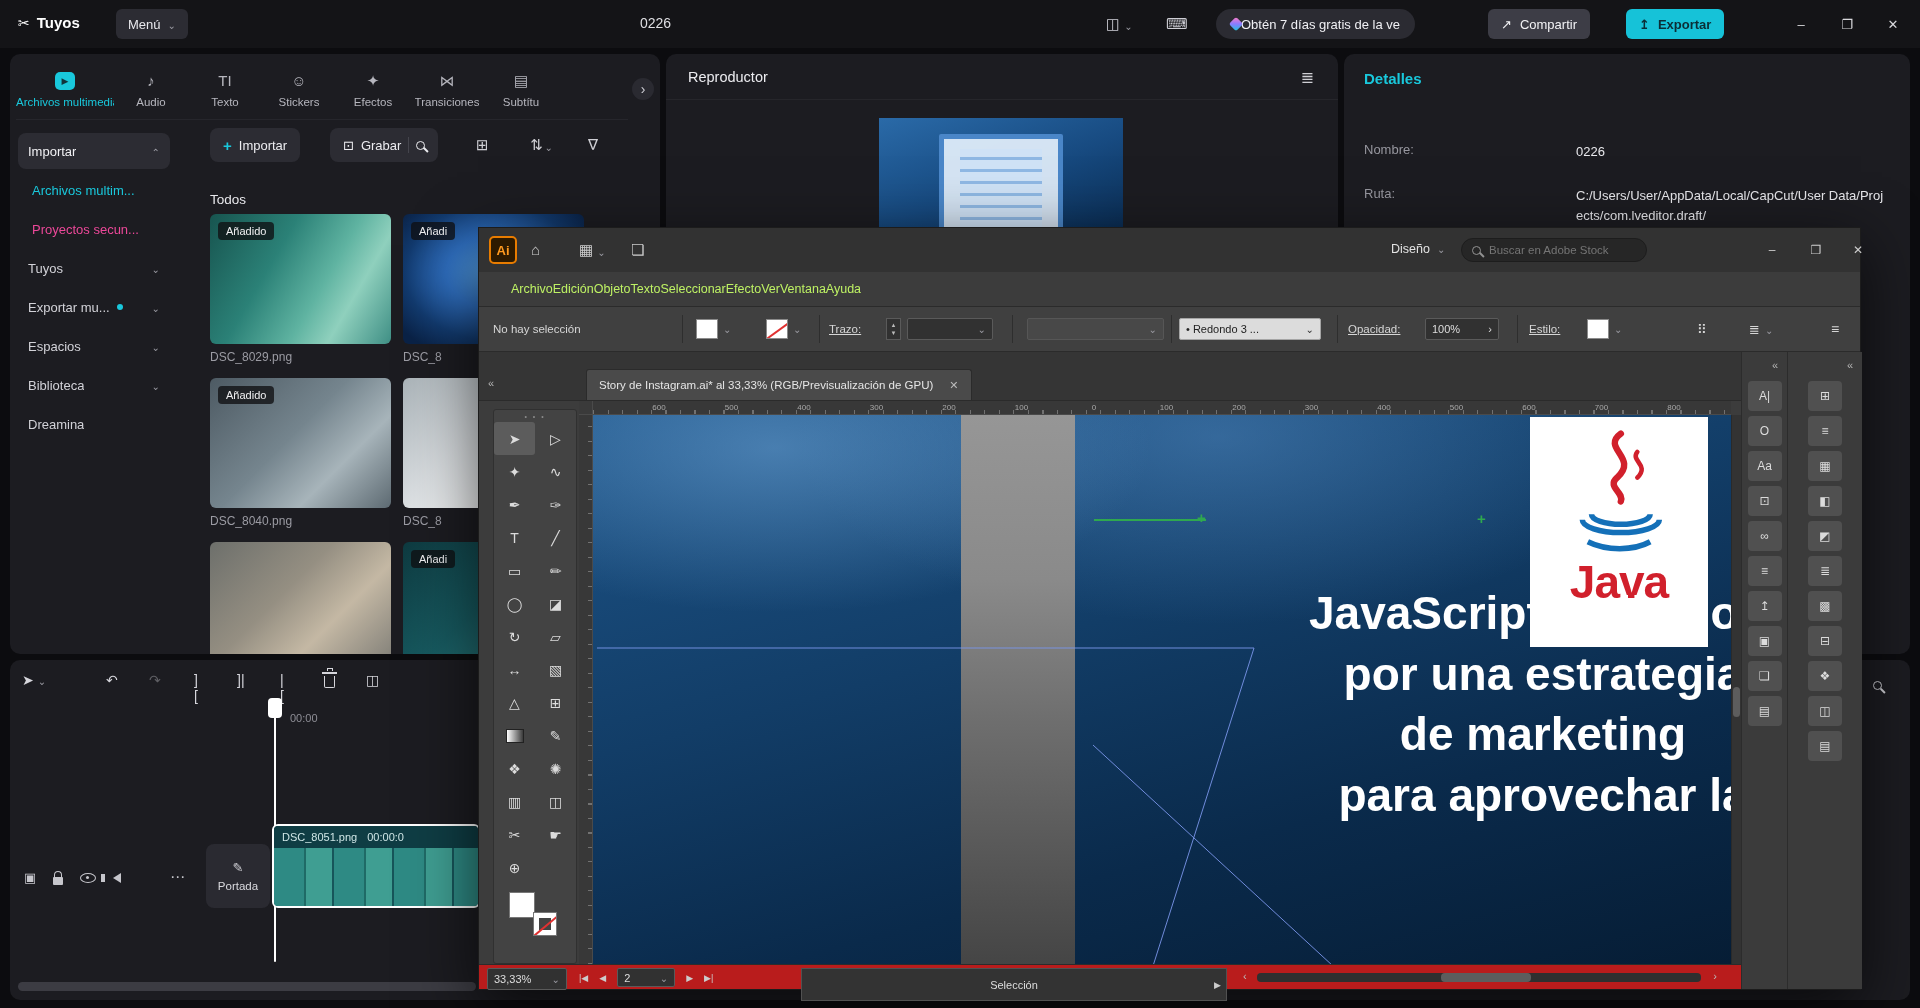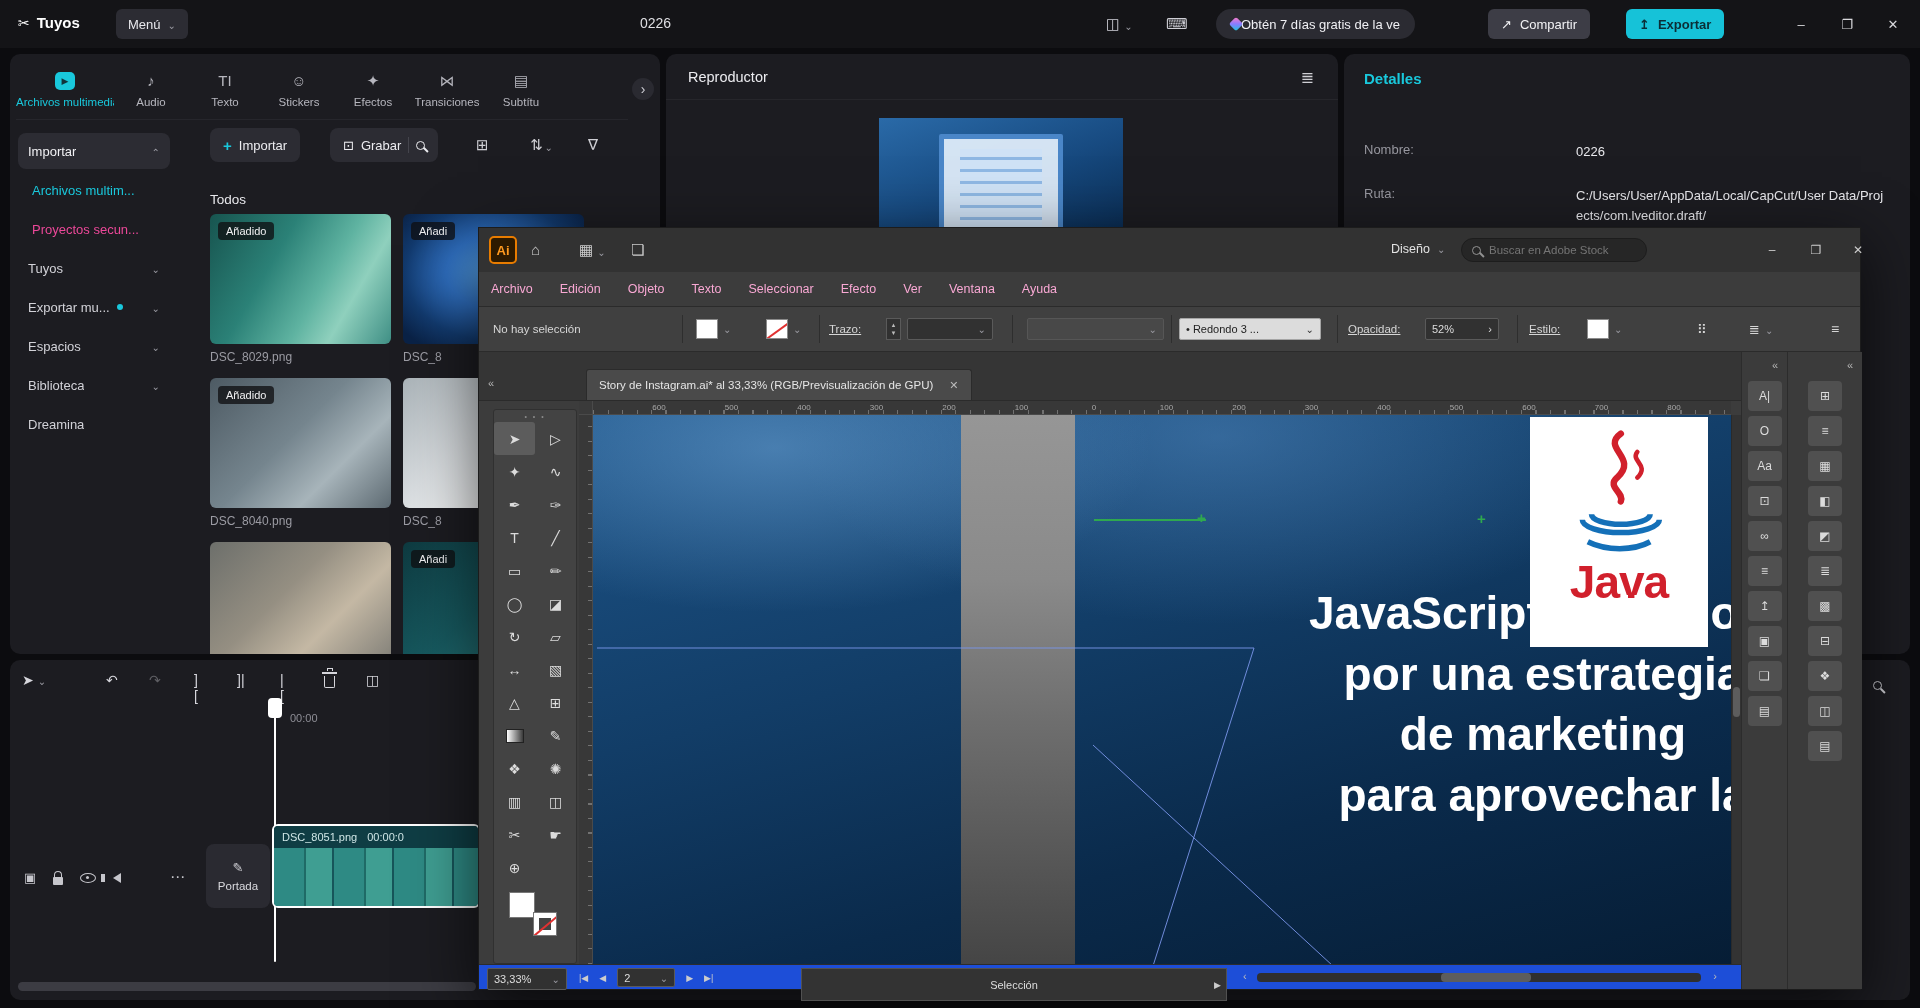--- a/index.html
+++ b/index.html
@@ -125,21 +125,21 @@
 
 
 .ai{position:absolute;left:478px;top:227px;width:1383px;height:763px;background:#3c3c3c;border:1px solid #1c1c1c;box-shadow:0 18px 60px rgba(0,0,0,.65);color:#e6e6e6;z-index:10}
 .ai-title{position:absolute;left:0;top:0;right:0;height:44px;background:#323232}
 .ai-logo{position:absolute;left:10px;top:8px;width:28px;height:28px;border-radius:5px;background:#2d1a00;border:2px solid #e87c00;color:#ff9a1f;font-weight:700;font-size:13px;display:flex;align-items:center;justify-content:center}
 .ai-ticon{position:absolute;top:13px;color:#ccc;font-size:15px;display:flex;gap:4px;align-items:center}
 .ai-ws{position:absolute;left:912px;top:14px;display:flex;gap:7px;align-items:center;font-size:12.5px;color:#e3e3e3}
 .ai-search{position:absolute;left:982px;top:10px;width:186px;height:24px;border-radius:12px;background:#262626;border:1px solid #1d1d1d;display:flex;align-items:center;gap:8px;padding:0 10px;color:#929292}
 .ai-search input{background:transparent;border:none;outline:none;color:#9a9a9a;font-size:11.5px;width:140px}
 .ai-win-ic{position:absolute;top:0;width:42px;height:44px;display:flex;align-items:center;justify-content:center;color:#ccc;font-size:12px}
-.ai-menus{position:absolute;left:2px;top:44px;right:0;height:34px;display:flex;align-items:center;gap:27px;padding:0 10px;font-size:12.5px;color:#f9a8d4}
+.ai-menus{position:absolute;left:22px;top:44px;right:0;height:34px;display:flex;align-items:center;padding:0 10px;font-size:12.5px;color:#bef264}
 .ai-ctrl{position:absolute;left:0;top:78px;right:0;height:46px;background:#404040;border-top:1px solid #2b2b2b;border-bottom:1px solid #2b2b2b}
 .ac{position:absolute;top:0;height:44px;display:flex;align-items:center;gap:5px;color:#d6d6d6;font-size:11.5px}
 .ac.u{text-decoration:underline}
 .vsep{position:absolute;width:1px;height:28px;top:8px;background:#2e2e2e}
 .swatch{width:22px;height:20px;background:#fff;border:1px solid #8a8a8a;display:inline-block}
 .swatch.none{position:relative;overflow:hidden}
 .swatch.none::after{content:"";position:absolute;left:-4px;top:9px;width:32px;height:2px;background:#e03131;transform:rotate(-36deg)}
 .dd{height:22px;background:#313131;border:1px solid #5a5a5a;border-radius:2px;display:flex;align-items:center;justify-content:space-between;gap:5px;padding:0 6px;color:#ddd;font-size:11px}
 .dd.dis{background:#484848;color:#8a8a8a;border-color:#565656}
 .dd.lt{background:#dcdcdc;color:#222;border-color:#a5a5a5}
@@ -175,21 +175,21 @@
 .wires{position:absolute;inset:0;width:100%;height:100%}
 .green-line{position:absolute;left:501px;top:104px;width:112px;height:2px;background:#2fa84f}
 .gcross{position:absolute;color:#2fa84f;font-size:15px}
 .gc1{left:604px;top:94px}
 .gc2{left:884px;top:95px}
 .java-box{position:absolute;left:937px;top:2px;width:178px;height:230px;background:#fff;display:flex;flex-direction:column;align-items:center;padding-top:8px}
 .java-text{font-size:46px;font-weight:700;color:#d1202c;letter-spacing:-1px;margin-top:-10px}
 .headline{position:absolute;left:620px;top:168px;width:660px;text-align:center;color:#fff;font-size:46px;font-weight:700;line-height:1.32;white-space:nowrap}
 .ai-vscroll{position:absolute;right:0;top:14px;width:10px;bottom:0;background:#333;border-left:1px solid #2a2a2a}
 .ai-vscroll .th{position:absolute;left:1px;right:1px;top:272px;height:30px;background:#5d5d5d;border-radius:4px}
-.ai-status{position:absolute;left:0;bottom:0;width:1262px;height:25px;background:#1d4ed8;border-top:1px solid #2c2c2c}
+.ai-status{position:absolute;left:0;bottom:0;width:1262px;height:25px;background:#b91c1c;border-top:1px solid #2c2c2c}
 .st-zoom{position:absolute;left:8px;top:3px;width:80px}
 .st-nav{position:absolute;left:100px;top:3px;display:flex;gap:11px;align-items:center;color:#ccc;font-size:9px;height:19px}
 .st-ab{width:58px;height:19px}
 .st-field{position:absolute;left:322px;top:3px;width:426px;height:33px;background:#333;border:1px solid #515151;display:flex;align-items:center;justify-content:center;font-size:11px;color:#ddd}
 .st-play{position:absolute;right:5px;font-size:9px;color:#ccc}
 .st-arrow{position:absolute;top:5px;color:#bbb;font-size:11px}
 .st-hscroll{position:absolute;left:778px;right:40px;top:8px;height:9px;background:#2f2f2f;border-radius:4px}
 .st-hscroll .th{position:absolute;left:184px;width:90px;top:0;bottom:0;background:#5d5d5d;border-radius:4px}
 .ai-strip{position:absolute;top:124px;bottom:0;background:#3b3b3b;border-left:1px solid #2c2c2c}
 .s1{left:1262px;width:46px}
@@ -512,21 +512,21 @@
       <span class="ac" style="left:700px">
         <span class="dd lt" style="width:142px">
           <span><span>•</span> <span>Redondo 3 ...</span></span>
           <span class="chev dark"></span>
         </span>
       </span>
       <span class="vsep" style="left:858px"></span>
       <span class="ac u" style="left:869px">Opacidad:</span>
       <span class="ac" style="left:946px">
           <span class="dd" style="width:74px">
-            <span>52%</span>
+            <span>100%</span>
             <span>›</span>
           </span>
         </span>
       <span class="vsep" style="left:1038px"></span>
       <span class="ac u" style="left:1050px">Estilo:</span>
       <span class="ac" style="left:1108px">
           <span class="swatch"></span>
           <span class="chev"></span>
         </span>
       <button class="ac" style="left:1218px;font-size:13px">⠿</button>

